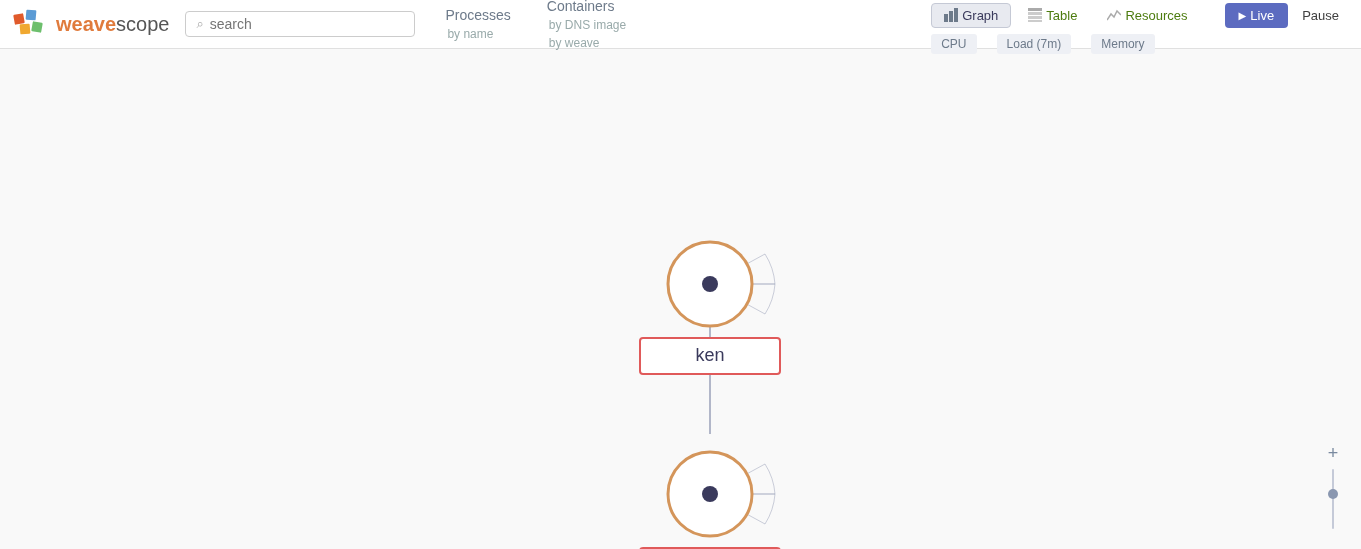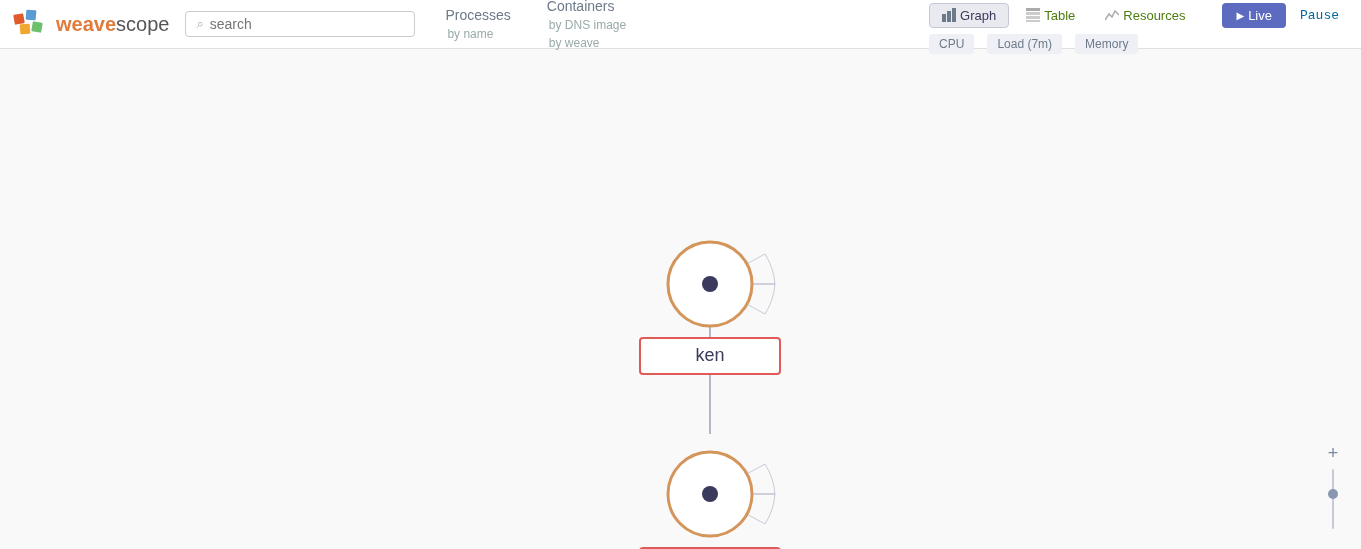--- a/index.html
+++ b/index.html
@@ -118,30 +118,29 @@
       color: #fff;
       border-radius: 4px;
       padding: 5px 14px;
       font-size: 13px;
       cursor: pointer;
     }
     .live-btn .play-icon { font-size: 10px; }
 
     .pause-btn {
       font-size: 13px;
-      color: #0369a1;
+      color: #404040;
       padding: 5px 10px;
       cursor: pointer;
       border-radius: 4px;
-      font-family: Liberation Mono, monospace;
     }
 
     .metric-tabs {
       display: flex;
-      gap: 13px;
+      gap: 20px;
     }
 
     .metric-tab {
       font-size: 12px;
       color: #6d7a8a;
       padding: 3px 10px;
       cursor: pointer;
       border-radius: 3px;
       background: #eef0f5;
     }

